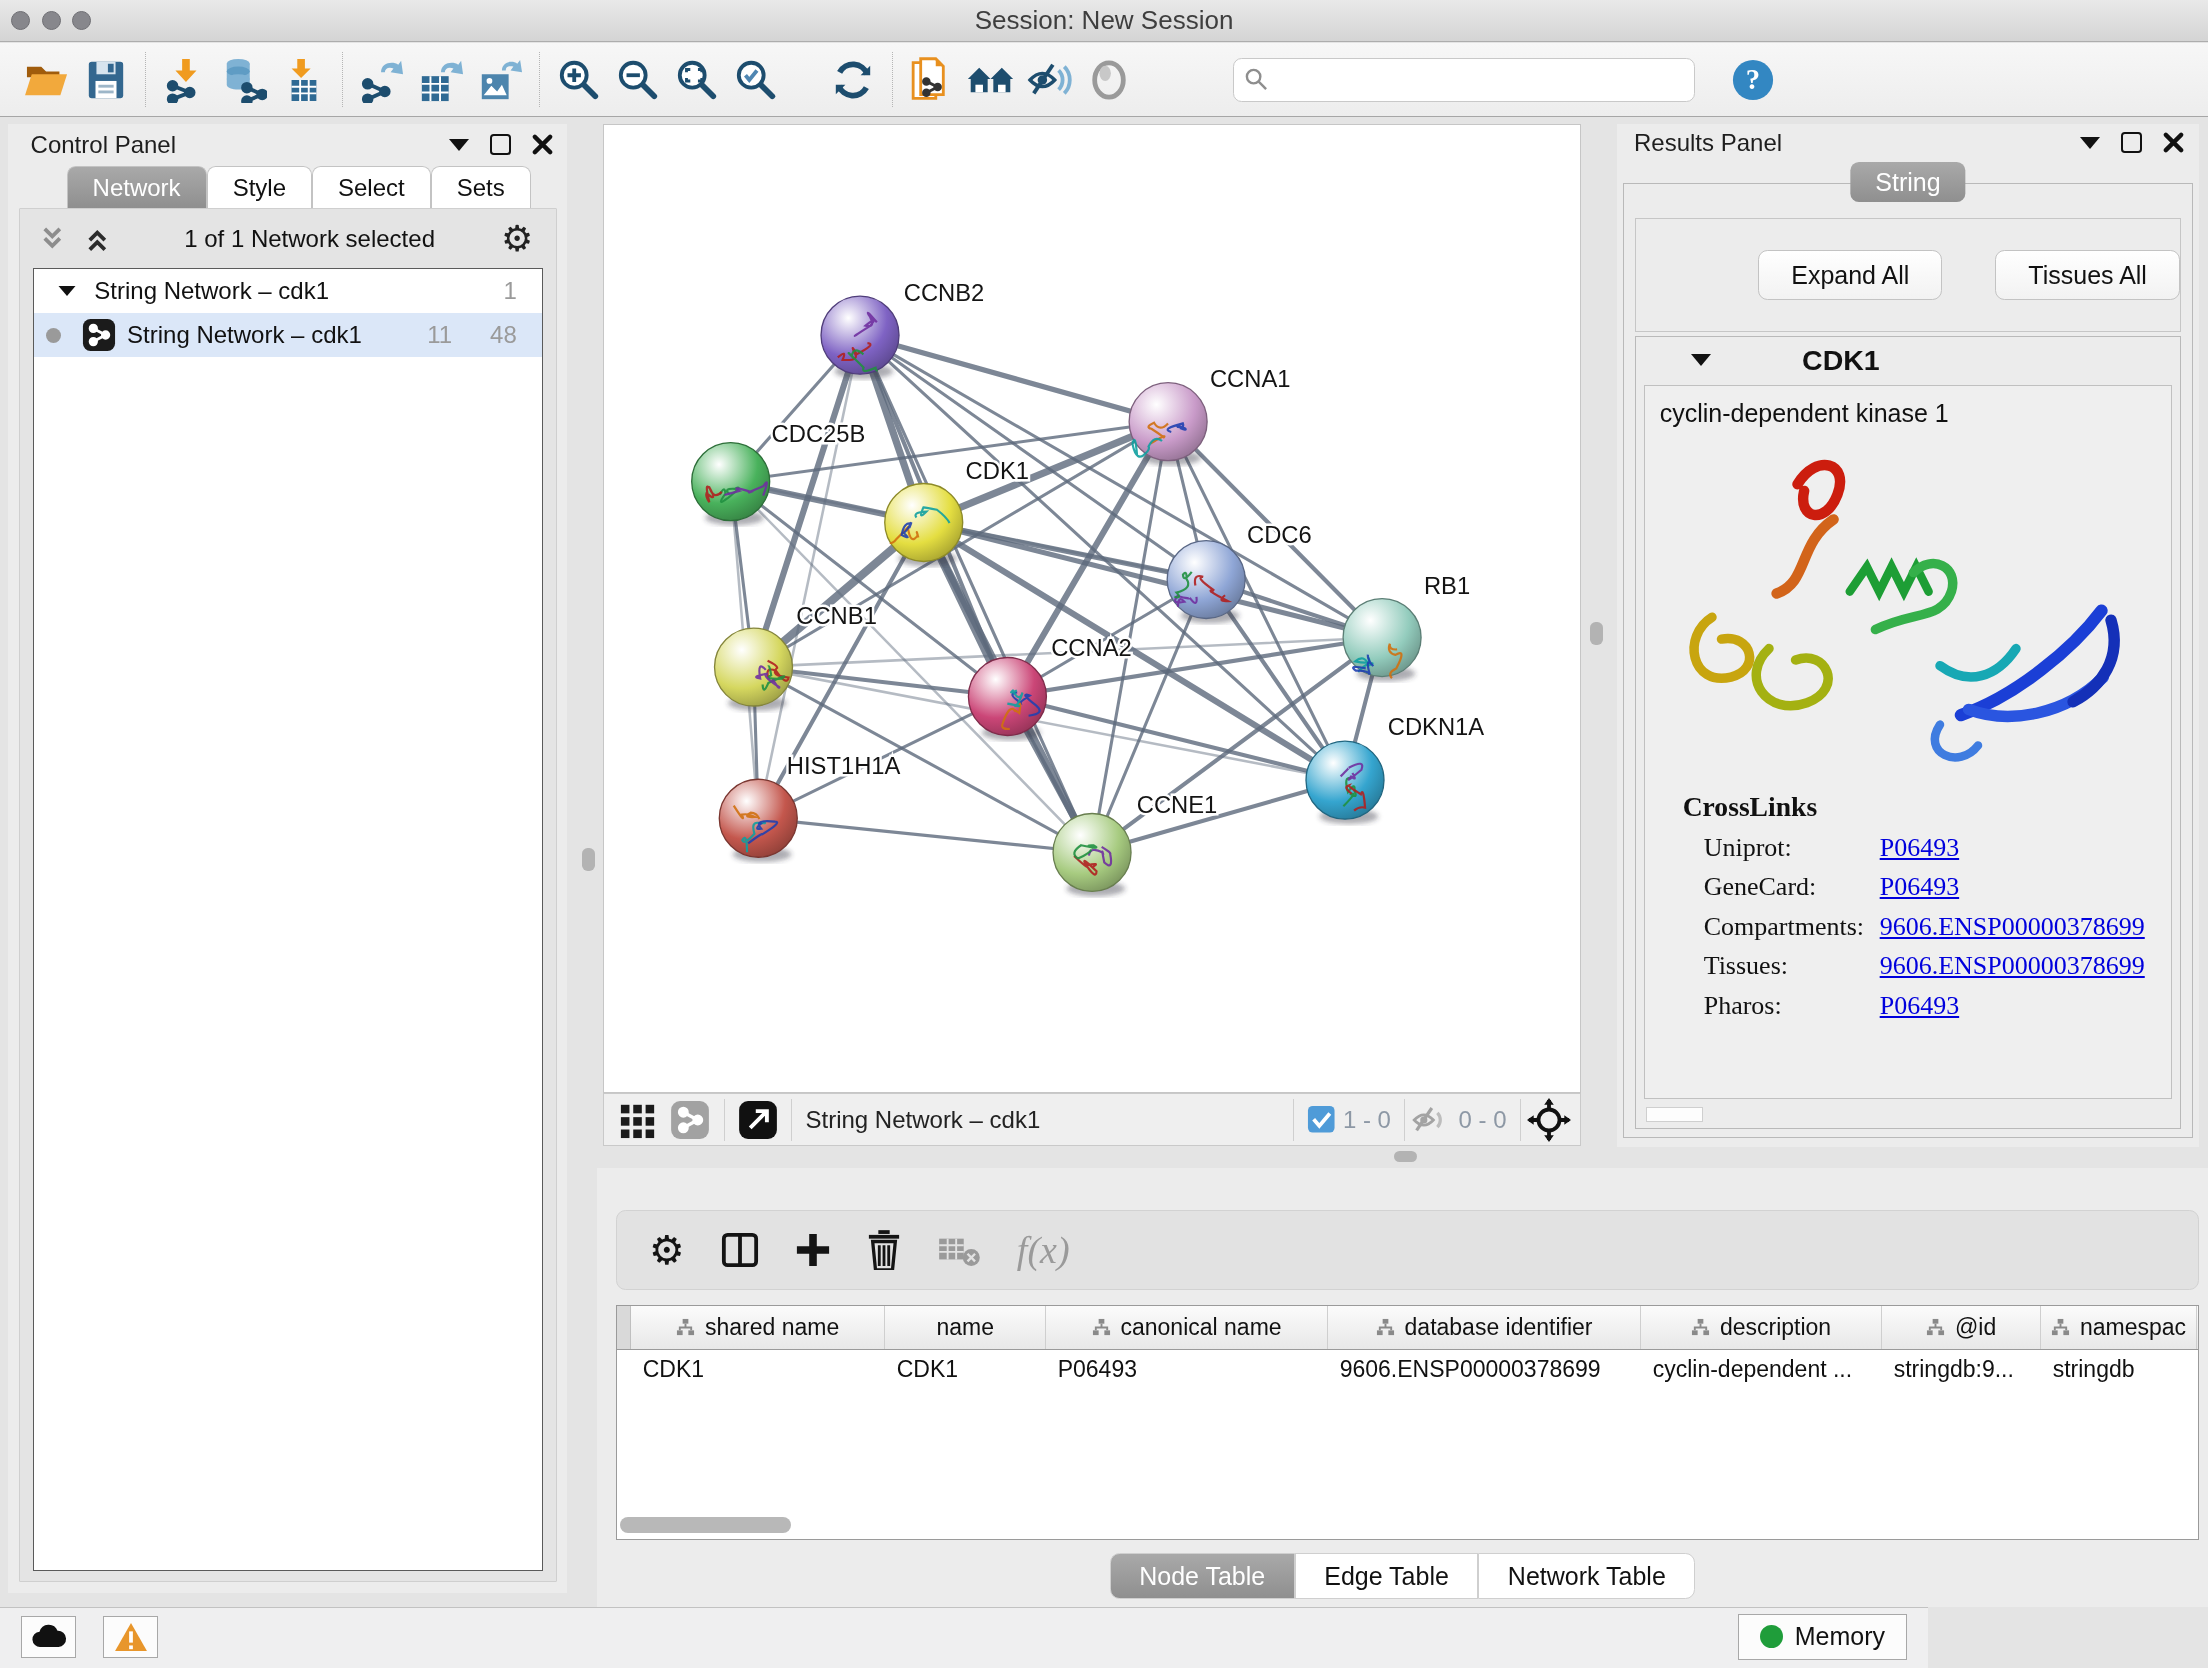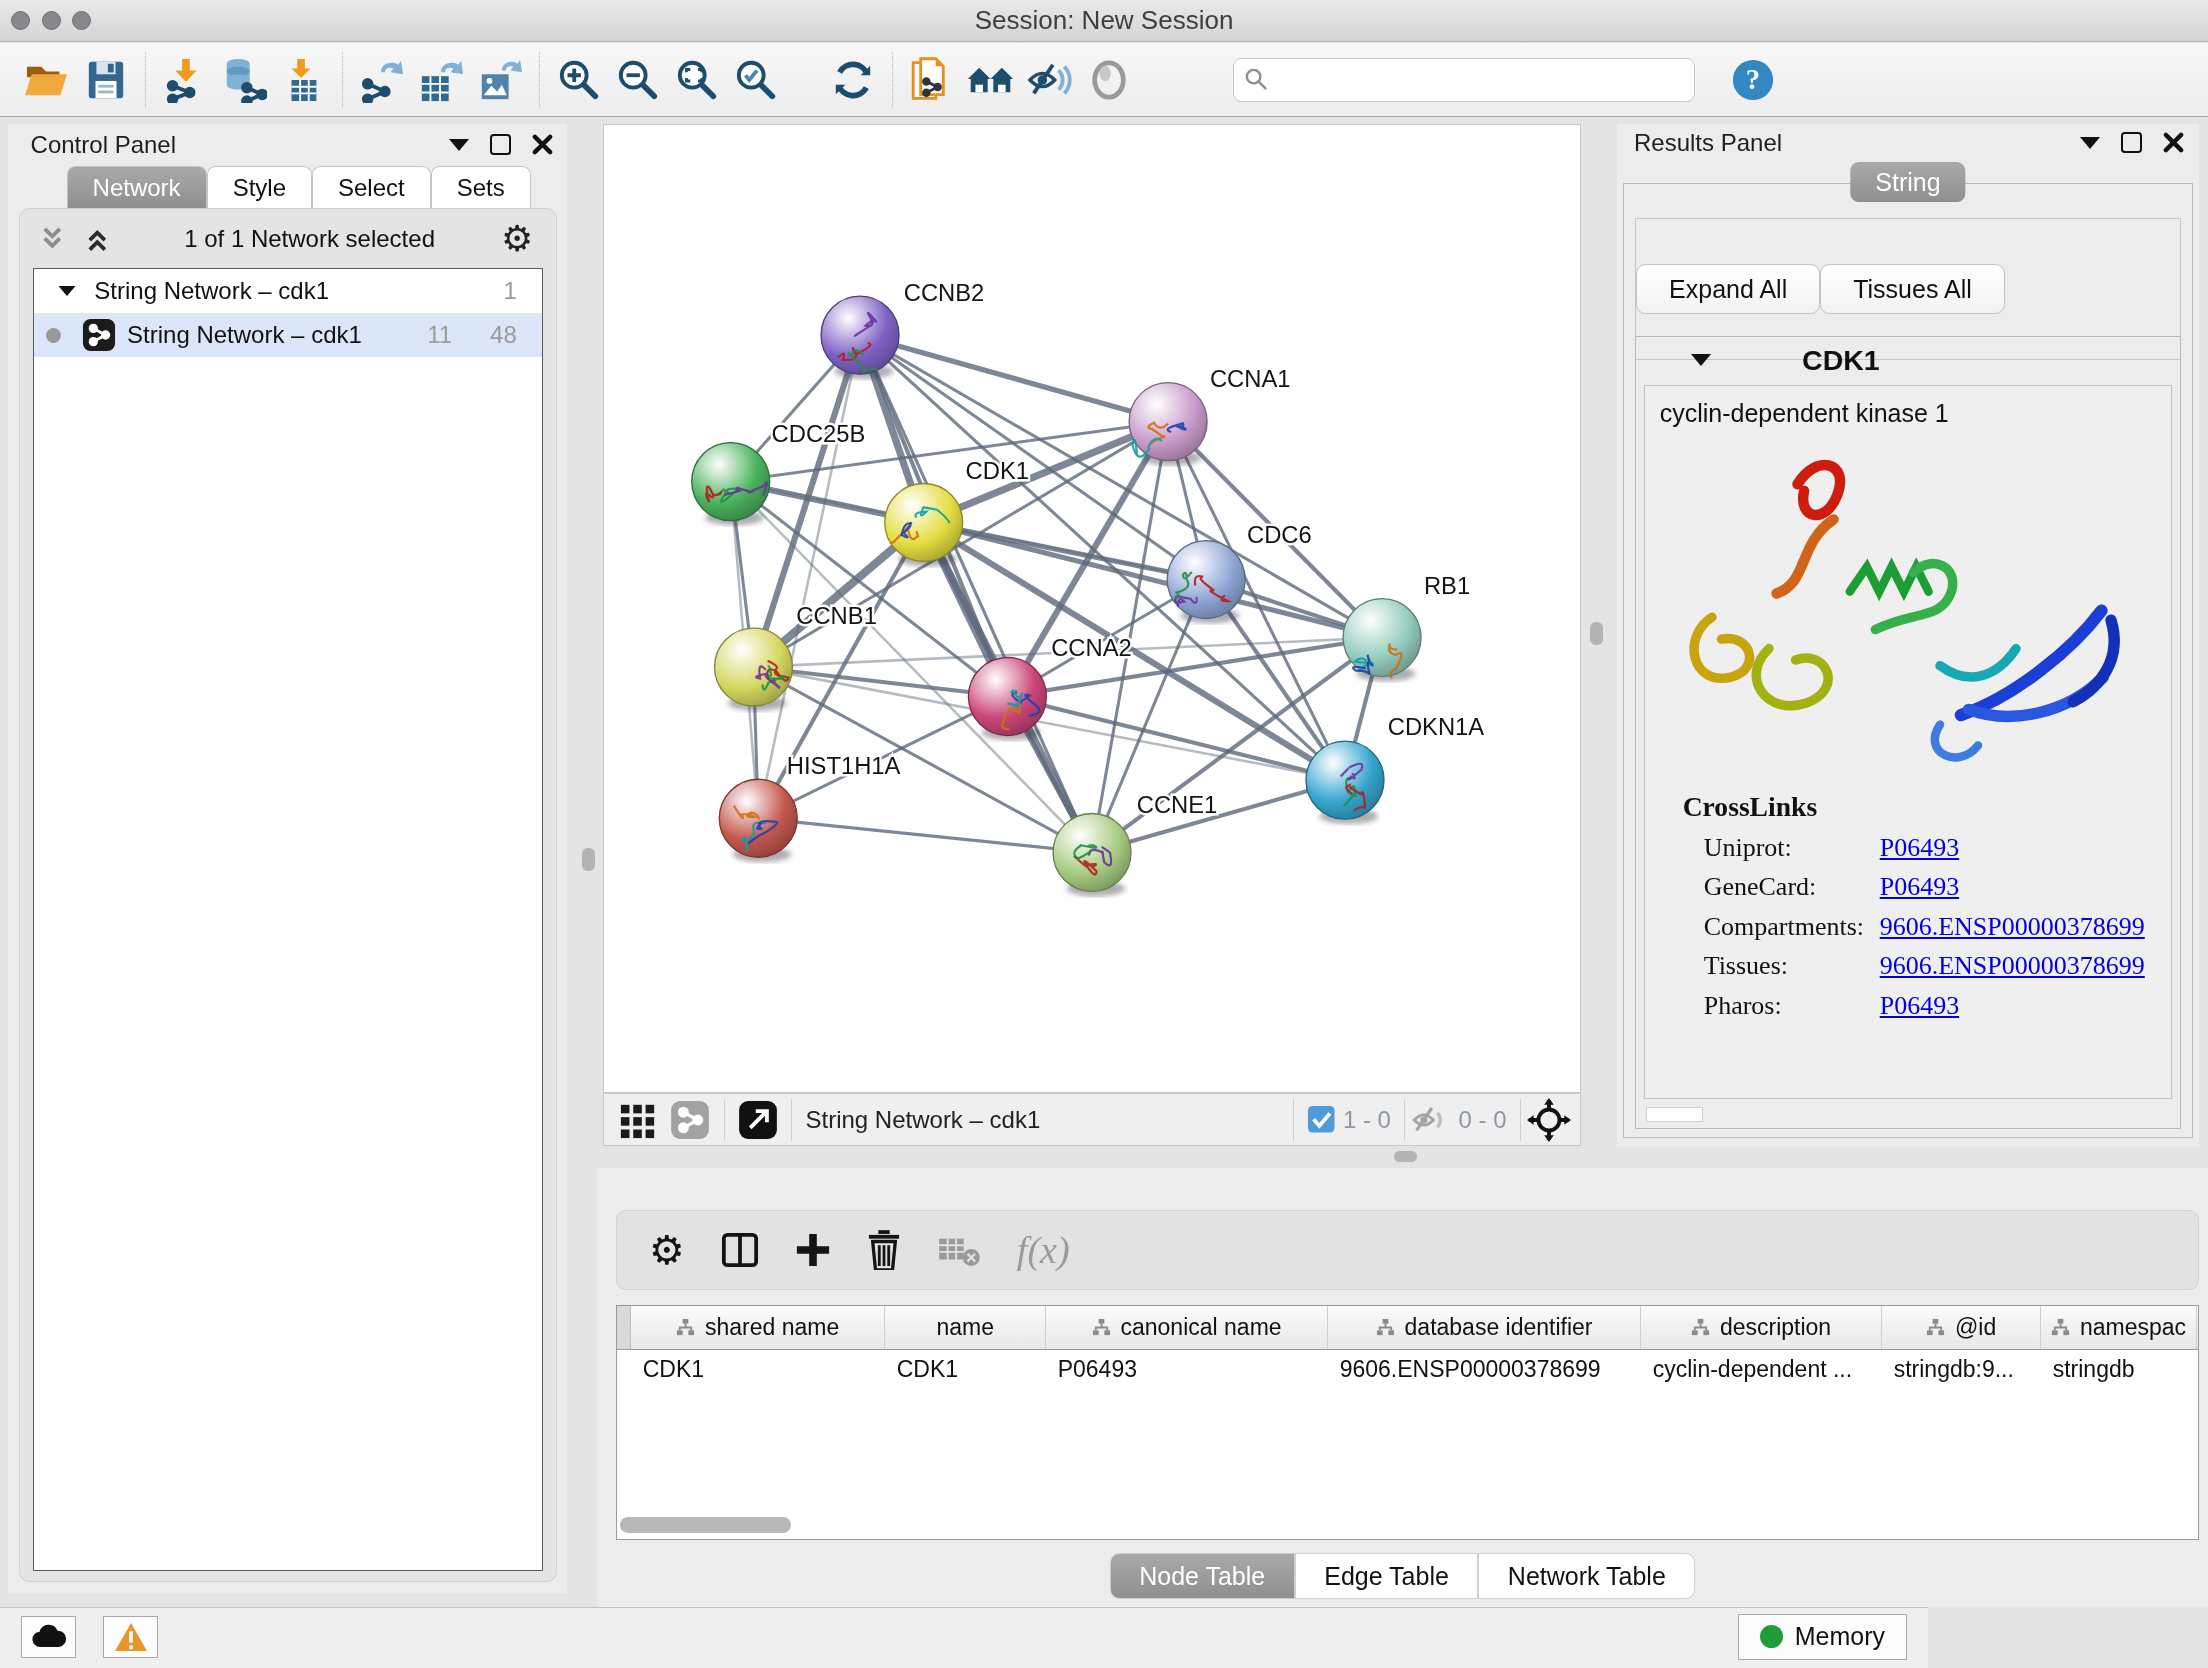--- a/index.html
+++ b/index.html
@@ -39,21 +39,21 @@
     border-radius:8.6px 8.6px 0 0; color:#111; }
   .tab.sel { background:linear-gradient(#a9a9a9,#8f8f8f); color:#fff; }
 
   
   #control-panel { position:absolute; left:7.6px; top:124px; width:559px; height:1469px;
     background:#ececec; }
   #cp-head { position:absolute; left:23px; right:13.3px; top:3.8px; height:34px;
     display:flex; justify-content:space-between; align-items:center; }
   #cp-tabs { position:absolute; left:59px; top:42px; display:flex; }
   #cp-box { position:absolute; left:11.4px; top:84px; right:9.5px; bottom:11.4px;
-    background:#e4e4e4; border:1px solid #cfcfcf; border-radius:10px; }
+    background:#e4e4e4; border:1px solid #cfcfcf; border-radius:1px; }
   #cp-status { position:absolute; left:9.5px; right:9.5px; top:11.4px; height:38px;
     display:flex; align-items:center; }
   #cp-status-label { flex:1; text-align:center; font-size:24px; color:#111; }
   #cp-tree { position:absolute; left:13.3px; right:13.3px; top:59px; bottom:9.5px;
     background:#fff; border:1.9px solid #5a5a5a; }
   .tree-row { height:44px; display:flex; align-items:center; font-size:24px; color:#111; }
   .tree-row.sel { background:#dbe7f8; }
   .tree-count { color:#9a9a9a; font-size:24px; }
 
   
@@ -68,22 +68,22 @@
   
   #results-panel { position:absolute; left:1617px; top:124px; width:582px; height:1023px;
     background:#ececec; }
   #rp-head { position:absolute; left:17px; right:15px; top:1.9px; height:34px;
     display:flex; justify-content:space-between; align-items:center; }
   #rp-tab { position:absolute; left:50%; top:38px; transform:translateX(-50%);
     background:linear-gradient(#a9a9a9,#8f8f8f); color:#fff; font-size:25px;
     padding:5.7px 25px; border-radius:8.6px; z-index:2; }
   #rp-outer { position:absolute; left:5.7px; right:5.7px; top:59px; bottom:9.5px;
     border:1.9px solid #b9b9b9; background:#ececec; }
-  #rp-buttons { position:absolute; left:11.4px; right:11.4px; top:34px; height:142px;
-    border:1.9px solid #c6c6c6; display:flex; align-items:center; justify-content:flex-start; }
+  #rp-buttons { position:absolute; left:11.4px; right:11.4px; top:34px; height:114px;
+    border:1.9px solid #c6c6c6; display:flex; align-items:center; justify-content:flex-end; gap:53px; }
   .rp-btn { background:linear-gradient(#ffffff,#f2f2f2); border:1px solid #c3c3c3;
     border-radius:9.5px; font-size:25px; padding:9.5px 32px; color:#111; }
   #rp-entry { position:absolute; left:11.4px; right:11.4px; top:152px; bottom:7.6px;
     border:1.9px solid #b9b9b9; }
   #rp-entry-head { height:46px; display:flex; align-items:center; padding-left:55px; gap:91px; }
   #rp-entry-name { font-size:28.5px; font-weight:bold; color:#111; }
   #rp-entry-body { position:absolute; left:7.6px; right:7.6px; top:48px; bottom:28.5px;
     border:1px solid #c0c0c0; background:#efefef; overflow:hidden; }
   #rp-desc { font-size:25px; color:#111; padding:13.3px 0 0 15px; }
   #crosslinks-title { font-family:"Liberation Serif",serif; font-weight:bold;

